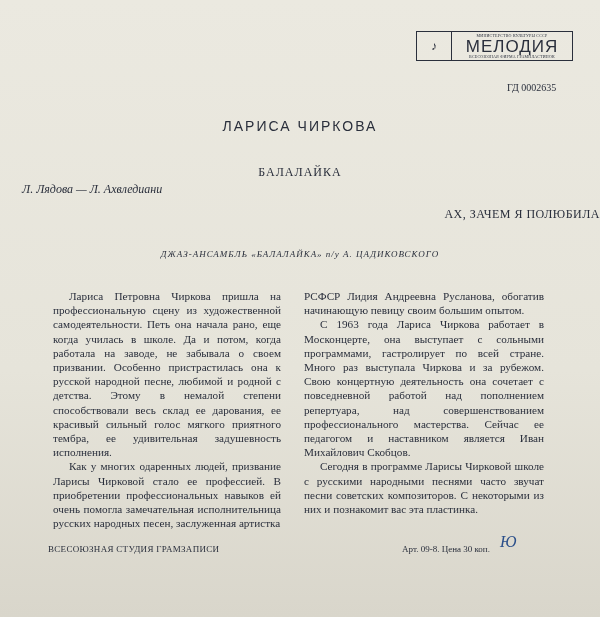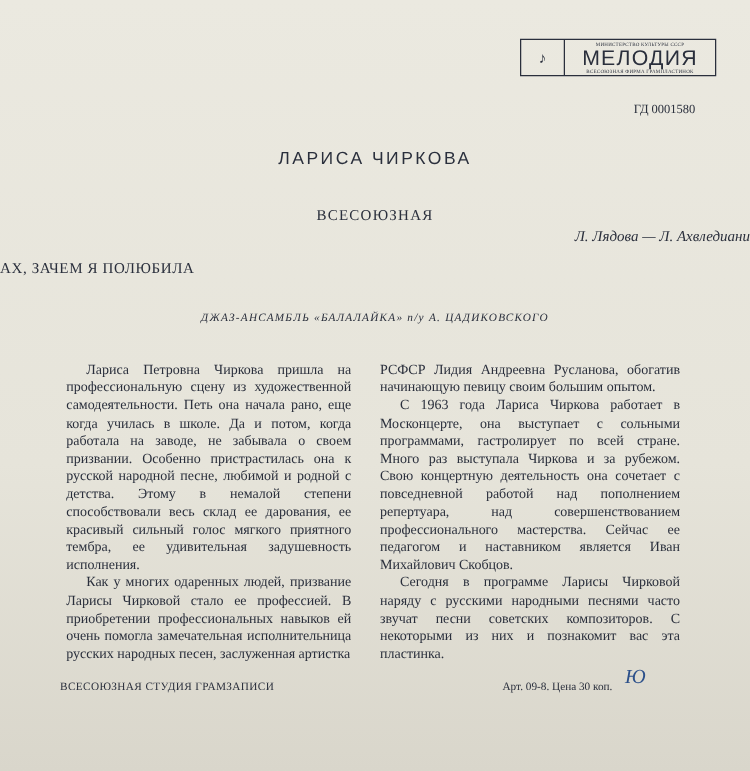--- a/index.html
+++ b/index.html
@@ -6,22 +6,22 @@
   body{width:600px;height:617px;background:#e3e0d4;font-family:"Liberation Serif",serif;color:#2a2f3c;position:relative;overflow:hidden;}
   .paper{position:absolute;inset:0;background:linear-gradient(180deg,#ebe9e0 0%,#e6e4da 60%,#d9d6cb 100%);}
   .logo{position:absolute;left:416px;top:31px;width:155px;height:28px;border:1px solid #2a2f3c;display:flex;align-items:center;}
   .logo-icon{width:34px;height:100%;border-right:1px solid #2a2f3c;display:flex;align-items:center;justify-content:center;font-size:12px;}
   .logo-text{flex:1;text-align:center;line-height:1;}
   .logo-small{font-size:4px;letter-spacing:0.2px;}
   .logo-main{font-family:"Liberation Sans",sans-serif;font-size:17px;letter-spacing:1px;}
   .catalog{position:absolute;left:507px;top:82px;font-size:10px;}
   .title{position:absolute;left:0;right:0;top:118px;text-align:center;font-family:"Liberation Sans",sans-serif;font-weight:normal;font-size:14px;letter-spacing:2px;}
   .song1{position:absolute;left:0;right:0;top:165px;text-align:center;font-size:12px;letter-spacing:1px;}
-  .authors{position:absolute;left:0;right:0;top:182px;text-align:right;font-size:12px;font-style:italic;}
-  .song2{position:absolute;left:0;right:0;top:207px;text-align:left;font-size:12px;letter-spacing:0.5px;}
+  .authors{position:absolute;left:0;right:0;top:182px;text-align:left;font-size:12px;font-style:italic;padding-left:22px;}
+  .song2{position:absolute;left:0;right:0;top:207px;text-align:right;font-size:12px;letter-spacing:0.5px;}
   .ensemble{position:absolute;left:0;right:0;top:249px;text-align:center;font-size:9px;letter-spacing:1px;font-style:italic;}
   .col{position:absolute;top:289px;width:228px;font-size:11.2px;line-height:14.2px;text-align:justify;}
   .col p{margin:0;text-indent:16px;}
   .col p.cont{text-indent:0;}
   .col-left{left:53px;}
   .col-right{left:304px;width:240px;}
   .studio{position:absolute;left:48px;top:544px;font-size:9px;letter-spacing:0.3px;}
   .price{position:absolute;left:402px;top:544px;font-size:9px;}
   .sign{position:absolute;left:500px;top:533px;font-size:16px;color:#2b4f8a;font-style:italic;}
 </style>
@@ -30,34 +30,34 @@
 
 <div class="paper">
   <div class="logo">
     <div class="logo-icon">♪</div>
     <div class="logo-text">
       <div class="logo-small">МИНИСТЕРСТВО КУЛЬТУРЫ СССР</div>
       <div class="logo-main">МЕЛОДИЯ</div>
       <div class="logo-small">ВСЕСОЮЗНАЯ ФИРМА ГРАМПЛАСТИНОК</div>
     </div>
   </div>
-  <div class="catalog">ГД 0001580</div>
+  <div class="catalog">ГД 0002635</div>
 
   <div class="title">ЛАРИСА ЧИРКОВА</div>
-  <div class="song1">ВСЕСОЮЗНАЯ</div>
+  <div class="song1">БАЛАЛАЙКА</div>
   <div class="authors">Л. Лядова — Л. Ахвледиани</div>
   <div class="song2">АХ, ЗАЧЕМ Я ПОЛЮБИЛА</div>
   <div class="ensemble">ДЖАЗ-АНСАМБЛЬ «БАЛАЛАЙКА» п/у А. ЦАДИКОВСКОГО</div>
 
   <div class="col col-left">
     <p>Лариса Петровна Чиркова пришла на профессиональную сцену из художественной самодеятельности. Петь она начала рано, еще когда училась в школе. Да и потом, когда работала на заводе, не забывала о своем призвании. Особенно пристрастилась она к русской народной песне, любимой и родной с детства. Этому в немалой степени способствовали весь склад ее дарования, ее красивый сильный голос мягкого приятного тембра, ее удивительная задушевность исполнения.</p>
     <p>Как у многих одаренных людей, призвание Ларисы Чирковой стало ее профессией. В приобретении профессиональных навыков ей очень помогла замечательная исполнительница русских народных песен, заслуженная артистка</p>
   </div>
   <div class="col col-right">
     <p class="cont">РСФСР Лидия Андреевна Русланова, обогатив начинающую певицу своим большим опытом.</p>
     <p>С 1963 года Лариса Чиркова работает в Москонцерте, она выступает с сольными программами, гастролирует по всей стране. Много раз выступала Чиркова и за рубежом. Свою концертную деятельность она сочетает с повседневной работой над пополнением репертуара, над совершенствованием профессионального мастерства. Сейчас ее педагогом и наставником является Иван Михайлович Скобцов.</p>
-    <p>Сегодня в программе Ларисы Чирковой наряду с русскими народными песнями часто звучат песни советских композиторов. С некоторыми из них и познакомит вас эта пластинка.</p>
+    <p>Сегодня в программе Ларисы Чирковой школе с русскими народными песнями часто звучат песни советских композиторов. С некоторыми из них и познакомит вас эта пластинка.</p>
   </div>
 
   <div class="studio">ВСЕСОЮЗНАЯ СТУДИЯ ГРАМЗАПИСИ</div>
   <div class="price">Арт. 09-8. Цена 30 коп.</div>
   <div class="sign">Ю</div>
 </div>
 
 </body></html>

